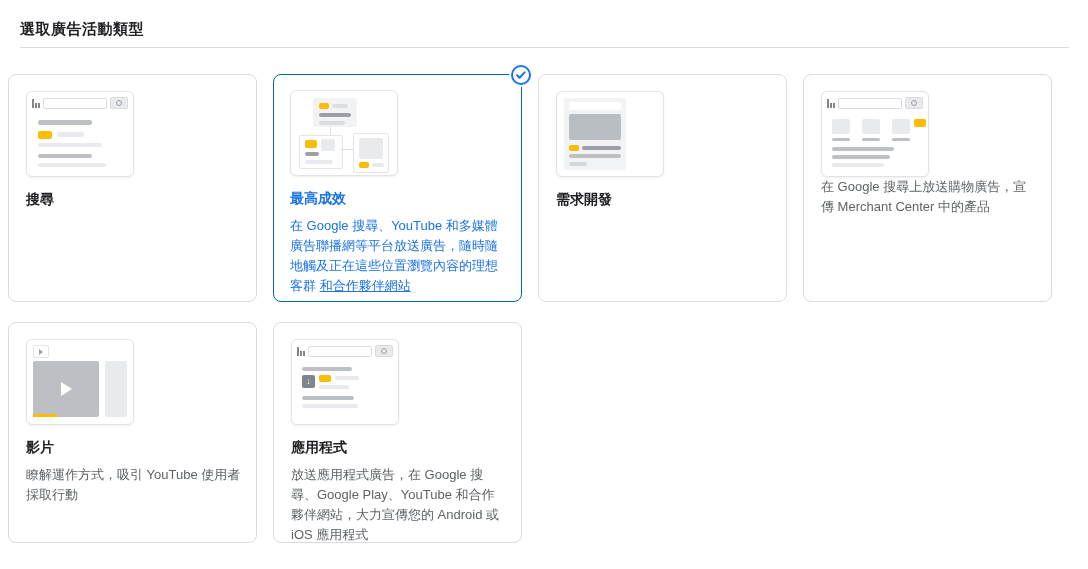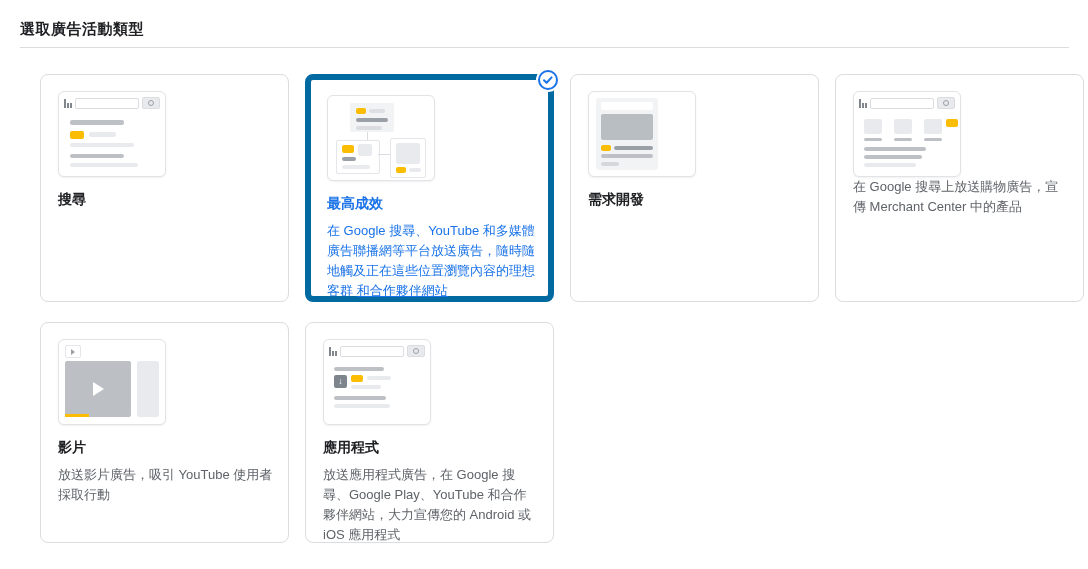--- a/index.html
+++ b/index.html
@@ -1,23 +1,23 @@
 <!DOCTYPE html>
 <html><head>
 <meta charset="utf-8">
 <style>
   html,body{margin:0;padding:0;background:#fff;width:1088px;height:569px;overflow:hidden;
     font-family:"Liberation Sans","DejaVu Sans",sans-serif;}
   .page-title{position:absolute;left:20px;top:10px;font-size:15px;font-weight:700;color:#202124;letter-spacing:.5px;}
   .divider{position:absolute;left:20px;top:47px;width:1049px;border-top:1px solid #dadce0;}
-  .grid{position:absolute;left:40px;top:74px;width:1046px;display:grid;
+  .grid{position:absolute;left:8px;top:74px;width:1046px;display:grid;
     grid-template-columns:repeat(4,249px);grid-template-rows:228px 221px;column-gap:16px;row-gap:20px;}
   .card{position:relative;background:#fff;border:1px solid #dadce0;border-radius:8px;
     padding:16px 16px 0 17px;box-sizing:border-box;cursor:pointer;}
-  .card.selected{border:6px solid #0369a1;padding:15px 15px 0 16px;}
+  .card.selected{border:1px solid #0369a1;padding:15px 15px 0 16px;}
   .card-title{font-size:14px;font-weight:700;color:#202124;margin:14px 0 8px;}
   .card-desc{font-size:13px;color:#5f6368;line-height:20px;width:215px;}
   .selected .card-title,.selected .card-desc{color:#1a73e8;}
   .learn-link{color:#1a73e8;text-decoration:underline;cursor:pointer;}
   .checkmark{position:absolute;top:-12px;right:-12px;width:24px;height:24px;background:#fff;border-radius:50%;}
   
   .illus{position:relative;width:106px;height:84px;border:1px solid #e1e3e6;border-radius:6px;
     background:#fff;box-shadow:0 1px 2px rgba(60,64,67,.08);}
   .abs{position:absolute;}
   .ln{position:absolute;border-radius:2px;}
@@ -150,21 +150,21 @@
       <div class="mini" style="left:6px;top:5px;width:14px;height:11px;">
         <span class="play-tri-sm"></span>
       </div>
       <div class="abs" style="left:6px;top:21px;width:66px;height:56px;background:#bcc0c5;border-radius:2px;">
         <span class="play-tri-lg"></span>
         <span class="abs" style="left:0;bottom:0;width:24px;height:3px;background:#fbbc04;"></span>
       </div>
       <span class="ln lt" style="left:78px;top:21px;width:22px;height:56px;"></span>
     </div>
     <div class="card-title">影片</div>
-    <div class="card-desc">放送影片廣告，吸引 YouTube 使用者採取行動</div>
+    <div class="card-desc">瞭解運作方式，吸引 YouTube 使用者採取行動</div>
   </div>
 
   <div class="card">
     <div class="illus">
       <div class="serp-header">
         <span class="logo-bars">
             <i></i>
             <i></i>
             <i></i>
           </span>

